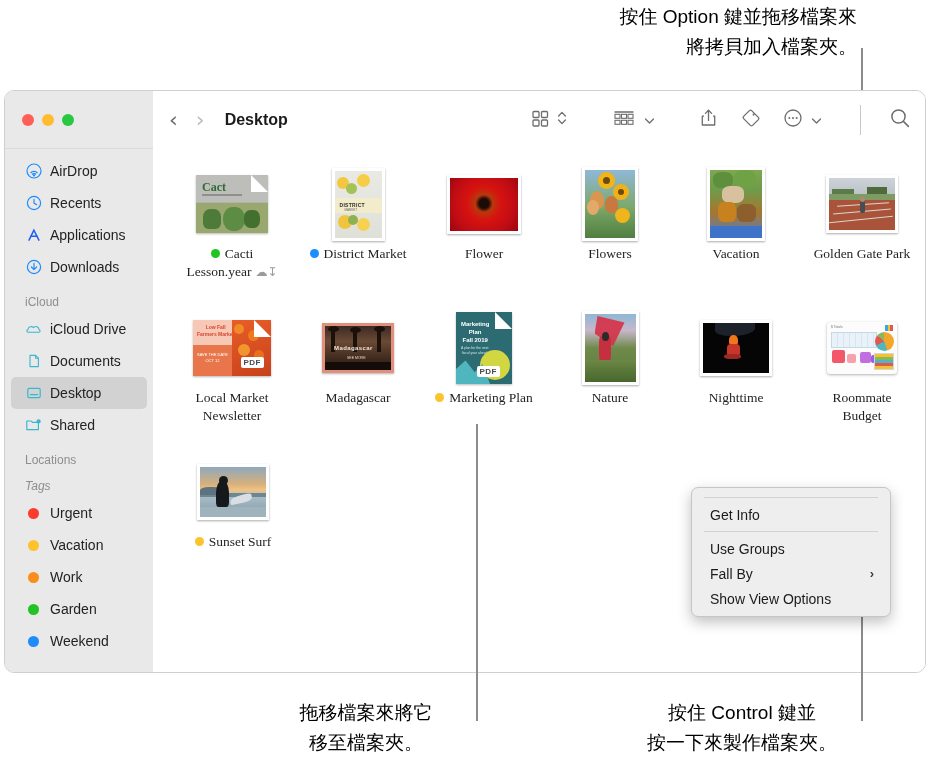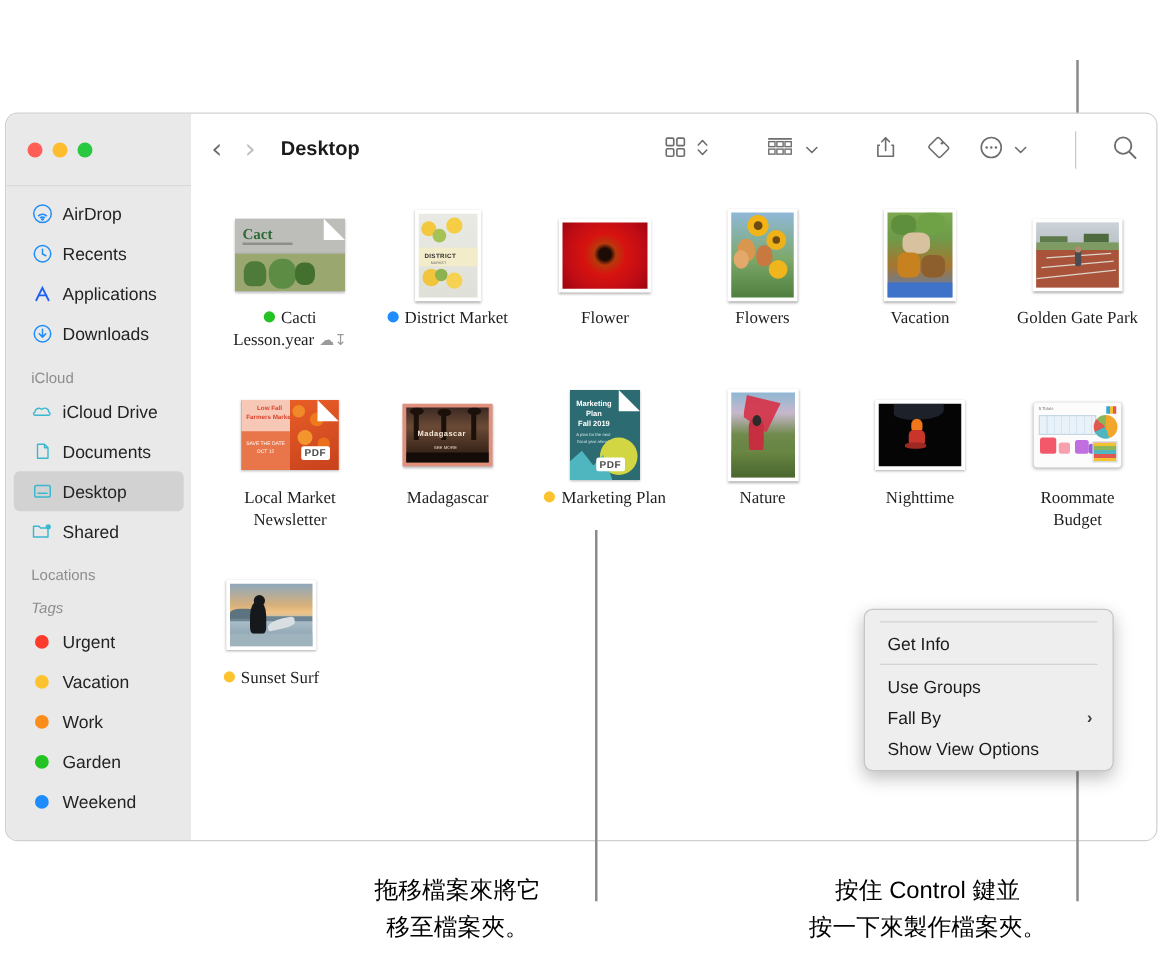--- a/index.html
+++ b/index.html
@@ -203,20 +203,22 @@
   }
   .mi.active { background: #3b7ff5; color: #fff; }
   .mi .arrow { margin-left: auto; font-size: 13px; font-weight: bold; color: #3c3c3c; }
   .mdiv { height: 1px; background: #d2d2d2; margin: 4px 12px; }
 </style>
 </head>
 <body>
 
 <div id="root">
 
+  <div class="annot right" style="right:74px; top:2px; width:420px;">按住 Option 鍵並拖移檔案來
+將拷貝加入檔案夾。</div>
   <div class="leader" style="left:861px; top:48px; height:140px;"></div>
 
   <div id="window">
 
     <div id="sidebar">
       <div class="traffic">
         <span class="light red"></span>
         <span class="light yellow"></span>
         <span class="light green"></span>
       </div>
@@ -438,21 +440,21 @@
           </div>
         </div>
       </div>
 
       <div id="grid">
 
         <div class="row" style="padding-left:16px;">
 
           <div class="cell">
             <div class="thumbwrap">
-              <div class="doc" style="width:88px;height:58px;background:#b2b3b0;">
+              <div class="doc" style="width:72px;height:58px;background:#b2b3b0;">
                 <div style="position:absolute;left:0;top:0;right:0;height:27px;background:#bdbeba;"></div>
                 <div style="position:absolute;left:6px;top:5px;font-size:12px;font-weight:bold;color:#2e6b35;font-family:'Liberation Serif',serif;">Cact</div>
                 <div style="position:absolute;left:6px;top:19px;width:40px;height:2px;background:#8e8f8c;"></div>
                 <div style="position:absolute;left:0;bottom:0;right:0;height:30px;background:#9aa870;"></div>
                 <div style="position:absolute;left:7px;bottom:4px;width:18px;height:20px;background:#4e7a3a;border-radius:40% 40% 30% 30%;"></div>
                 <div style="position:absolute;left:27px;bottom:2px;width:22px;height:24px;background:#5d8c44;border-radius:45%;"></div>
                 <div style="position:absolute;left:48px;bottom:5px;width:16px;height:18px;background:#44702f;border-radius:40%;"></div>
               </div>
             </div>
             <div class="label">
@@ -658,21 +660,21 @@
                 <div style="position:absolute;right:3px;top:31px;width:18px;height:15px;background:repeating-linear-gradient(180deg,#f2c230 0 3px,#8ab75b 3px 6px,#4fb6c0 6px 9px,#e0584f 9px 12px);border:.5px solid #d6d6d6;"></div>
               </div>
             </div>
             <div class="label">
               <span class="lbl-line">Roommate</span>
               <span class="lbl-line">Budget</span>
             </div>
           </div>
         </div>
 
-        <div class="row" style="margin-top:26px;">
+        <div class="row" style="padding-left:16px; margin-top:26px;">
           <div class="cell">
             <div class="thumbwrap">
               <div class="photo" style="width:66px;height:50px;">
                 <div style="background:linear-gradient(180deg,#8fa8bd 0%,#d6b07c 34%,#f0c384 46%,#a8bcc6 60%,#7e98a8 100%);position:relative;">
                   <div style="position:absolute;left:0;top:26px;right:0;height:4px;background:#6e8693;"></div>
                   <div style="position:absolute;left:0;top:20px;width:22px;height:8px;background:#5d737f;border-radius:40% 40% 0 0;"></div>
                   <div style="position:absolute;left:16px;top:14px;width:13px;height:26px;background:#16191c;border-radius:45% 45% 20% 20%;"></div>
                   <div style="position:absolute;left:19px;top:9px;width:9px;height:9px;background:#16191c;border-radius:50%;"></div>
                   <div style="position:absolute;left:30px;top:28px;width:22px;height:8px;background:#d8dee2;border-radius:60% 20% 40% 10%;transform:rotate(-12deg);"></div>
                   <div style="position:absolute;left:0;bottom:0;right:0;height:10px;background:#9fb3bd;"></div>

